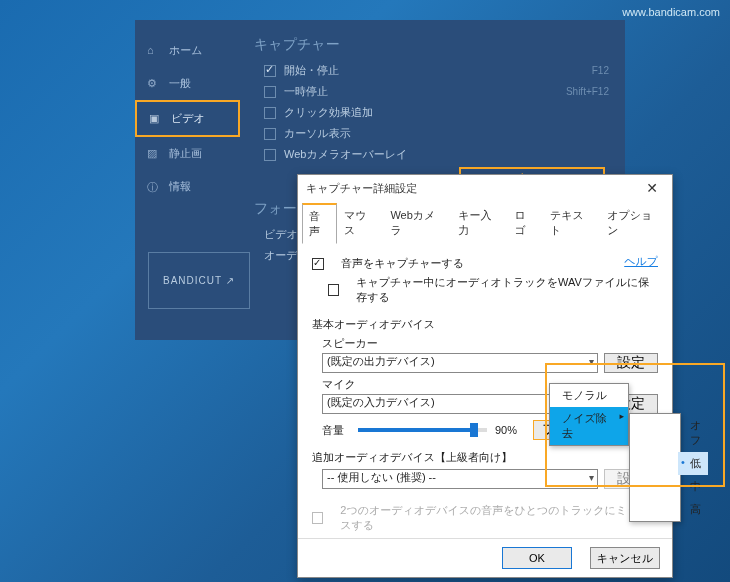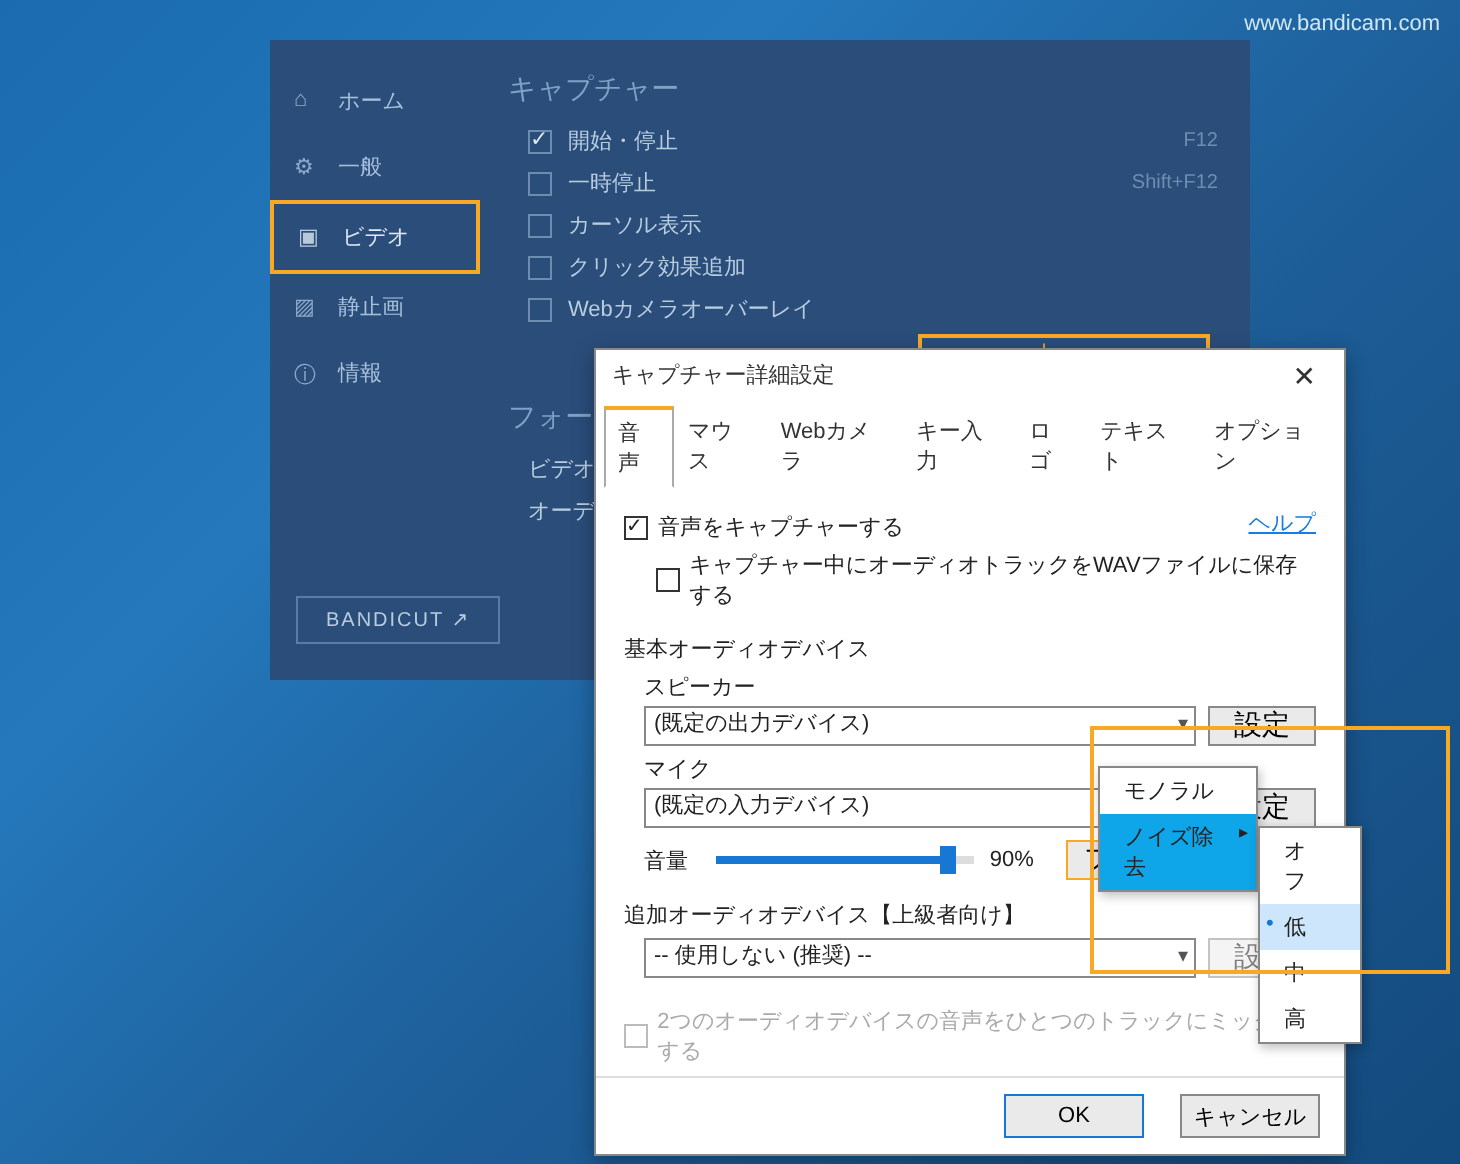--- a/index.html
+++ b/index.html
@@ -14,33 +14,33 @@
   .side-icon { width: 14px; height: 14px; opacity: .8; }
   .main { flex: 1; padding: 12px 16px 12px 14px; color: #9fb7d2; }
   .section-label { color: #7ea2c6; font-size: 14px; margin-bottom: 6px; margin-top: 4px; }
   .chk-row { display: flex; align-items: center; gap: 8px; padding: 3px 0 3px 10px; font-size: 11px; color: #b8cce0; }
   .chk { width: 12px; height: 12px; border: 1px solid #6d8db0; display: inline-block; position: relative; }
   .chk.checked::after { content: "✓"; position: absolute; top: -3px; left: 0; font-size: 11px; color: #dce8f5; }
   .hotkey { margin-left: auto; color: #6d8db0; font-size: 10px; }
   .detail-btn-wrap { display: flex; justify-content: flex-end; padding-right: 4px; margin-top: 2px; }
   .detail-btn { width: 146px; text-align: center; border: 2px solid #f9a825; padding: 5px 0; color: #cfdff0; font-size: 11px; cursor: pointer; background: transparent; }
   .arrow-down { position: absolute; left: 517px; top: 166px; color: #f9a825; font-size: 20px; }
-  .bandicut { position: absolute; left: 148px; bottom: 260px; border: 1px solid #5a7da3; padding: 5px 14px; color: #b8cce0; font-size: 10px; letter-spacing: 1px; }
+  .bandicut { position: absolute; left: 148px; bottom: 273px; border: 1px solid #5a7da3; padding: 22px 14px; color: #b8cce0; font-size: 10px; letter-spacing: 1px; }
 
   
   .dialog { position: absolute; left: 297px; top: 174px; width: 376px; height: 404px; background: #fff; border: 1px solid #888; box-shadow: 0 3px 10px rgba(0,0,0,.3); display: flex; flex-direction: column; }
-  .dlg-title { display: flex; align-items: flex-start; padding: 5px 8px; font-size: 11px; color: #333; }
+  .dlg-title { display: flex; align-items: center; padding: 5px 8px; font-size: 11px; color: #333; }
   .dlg-close { margin-left: auto; font-size: 14px; cursor: pointer; padding: 0 6px; }
   .tab-strip { display: flex; padding: 2px 4px 0 4px; background: #fff; }
   .tab { padding: 4px 6px; font-size: 11px; color: #333; border: 1px solid transparent; cursor: pointer; background: #fff; position: relative; }
   .tab.active { border: 1px solid #aaa; border-bottom: 1px solid #fff; border-top: 2px solid #f9a825; z-index: 1; }
   .tab-underline { height: 1px; background: #aaa; margin: -1px 4px 0 4px; }
   .dlg-body { padding: 10px 14px; flex: 1; overflow: hidden; }
   .help { float: right; color: #167de2; font-size: 11px; text-decoration: underline; cursor: pointer; }
-  .dchk-row { display: flex; align-items: center; gap: 5px; padding: 2px 0; font-size: 11px; color: #222; }
+  .dchk-row { display: flex; align-items: center; gap: 17px; padding: 2px 0; font-size: 11px; color: #222; }
   .dchk { width: 12px; height: 12px; border: 1px solid #333; position: relative; }
   .dchk.checked::after { content: "✓"; position: absolute; top: -2px; left: 0; font-size: 10px; }
   .dchk.disabled { border-color: #bbb; }
   .dchk-row.disabled { color: #aaa; }
   .fs-label { font-size: 11px; color: #222; margin: 10px 0 4px 0; }
   .sub-label { font-size: 11px; color: #222; padding-left: 10px; margin: 4px 0 2px 0; }
   .row { display: flex; align-items: center; gap: 6px; padding-left: 10px; }
   .select { flex: 1; height: 20px; border: 1px solid #888; background: #fff; padding: 0 16px 0 4px; font-size: 11px; color: #222; position: relative; cursor: pointer; }
   .select::after { content: "▾"; position: absolute; right: 3px; top: 2px; font-size: 10px; color: #555; }
   .smbtn { height: 20px; min-width: 54px; border: 1px solid #888; background: #eaeaea; font-size: 14px; padding: 0 8px; cursor: pointer; }
@@ -55,21 +55,21 @@
   .fbtn { height: 22px; min-width: 70px; border: 1px solid #888; background: #eaeaea; font-size: 11px; cursor: pointer; }
   .fbtn.primary { border: 1px solid #1977d4; }
 
   
   .menu { position: absolute; background: #fff; border: 1px solid #888; box-shadow: 1px 2px 5px rgba(0,0,0,.25); font-size: 11px; }
   .menu-item { padding: 4px 18px 4px 12px; color: #222; cursor: pointer; position: relative; }
   .menu-item .arr { position: absolute; right: 4px; top: 4px; font-size: 9px; }
   .menu-item.hl { background: #0ea5e9; }
   .menu-item.sel::before { content: "•"; position: absolute; left: 3px; top: 4px; color: #1977d4; }
   .filter-menu { left: 549px; top: 383px; width: 80px; }
-  .sub-menu { left: 629px; top: 413px; width: 52px; }
+  .sub-menu { left: 629px; top: 413px; width: 52px; padding-left: 48px; }
   .menu-item.curr { background: #cde6fb; }
   .highlight-box { position: absolute; left: 545px; top: 363px; width: 180px; height: 124px; border: 2px solid #f9a825; pointer-events: none; }
 </style>
 </head>
 <body>
 
 <div class="watermark">www.bandicam.com</div>
 
 <div class="app">
   <div class="sidebar">
@@ -102,25 +102,25 @@
       <span>開始・停止</span>
       <span class="hotkey">F12</span>
     </div>
     <div class="chk-row">
       <span class="chk"></span>
       <span>一時停止</span>
       <span class="hotkey">Shift+F12</span>
     </div>
     <div class="chk-row">
       <span class="chk"></span>
+      <span>クリック効果追加</span>
+    </div>
+    <div class="chk-row">
+      <span class="chk"></span>
       <span>カーソル表示</span>
-    </div>
-    <div class="chk-row">
-      <span class="chk"></span>
-      <span>クリック効果追加</span>
     </div>
     <div class="chk-row">
       <span class="chk"></span>
       <span>Webカメラオーバーレイ</span>
     </div>
     <div class="detail-btn-wrap">
       <button class="detail-btn">詳細設定</button>
     </div>
     <div class="section-label">フォーマット</div>
     <div class="chk-row">ビデオ</div>

